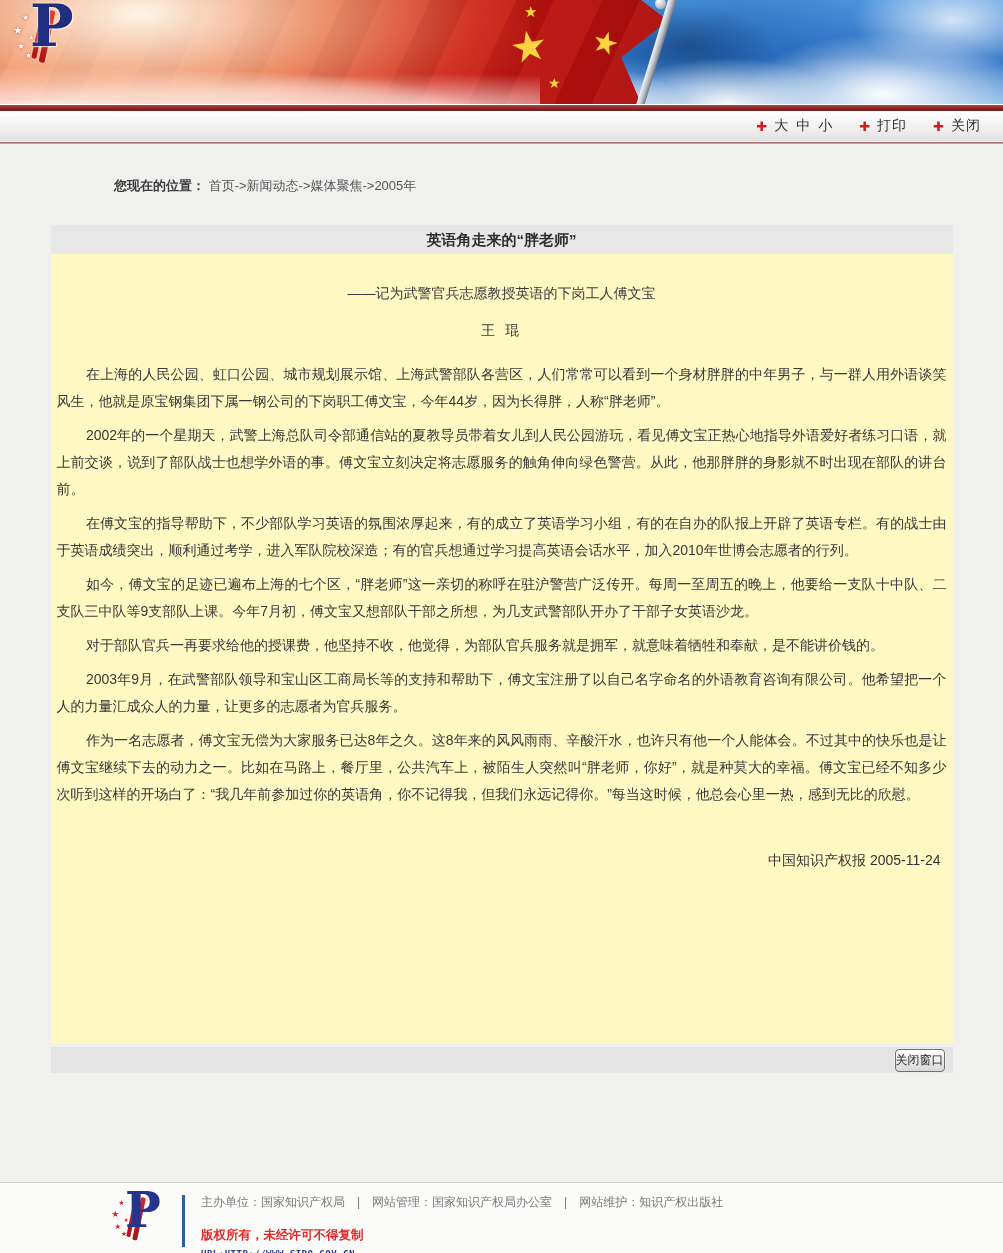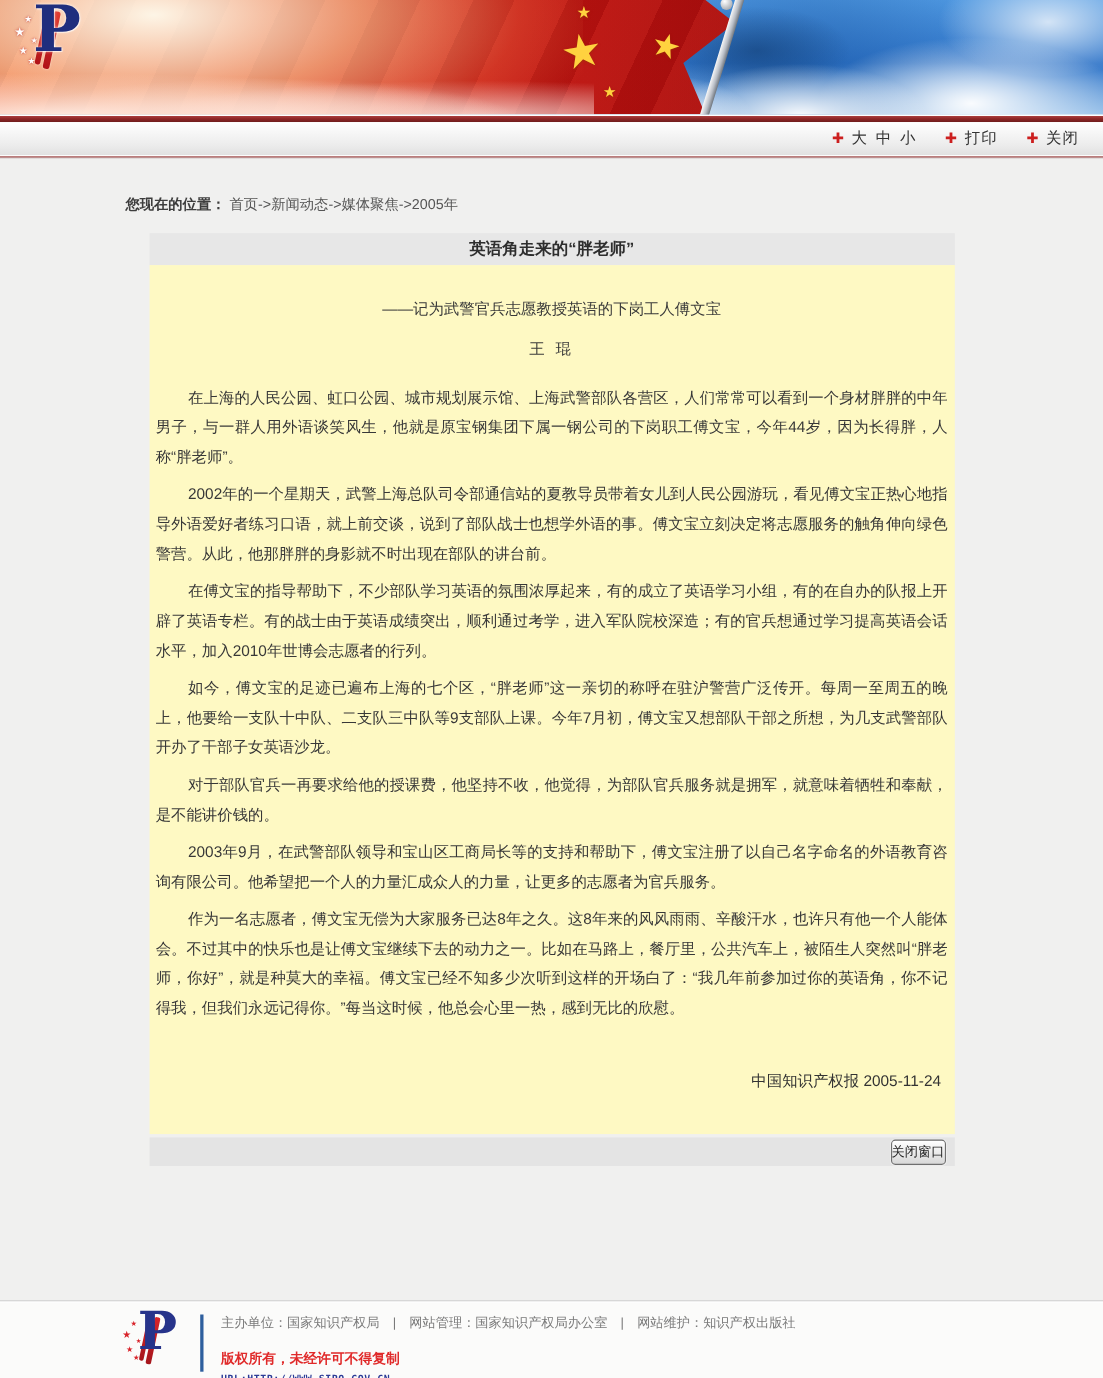--- a/index.html
+++ b/index.html
@@ -76,21 +76,21 @@
   .tool-group{display:flex;align-items:center;gap:7px;font-size:14px;color:#333;}
   .plus{color:#cc1f1f;font-size:13px;font-weight:bold;}
   .tool{cursor:pointer;letter-spacing:1px;color:#333;text-decoration:none;}
   .toolbar-rule{height:2px;background:linear-gradient(180deg,#a85252,#c9baba);}
 
   
   .main{flex:1 0 auto;}
   .breadcrumb{margin:33px 0 0 114px;font-size:13px;color:#555;}
   .bc-label{font-weight:bold;color:#3d3d3d;}
   .bc-path{color:#555;cursor:pointer;}
-  .article{width:732px;margin:17px auto 0;}
+  .article{width:902px;margin:30px auto 0;}
   .article-title{height:29px;line-height:29px;background:#e7e7e7;text-align:center;
     font-size:15px;font-weight:bold;color:#2e2e2e;}
   .article-content{background:#fef9c3;padding:16px 6px 34px;min-height:790px;box-sizing:border-box;}
   .subtitle{text-align:center;font-size:14px;color:#3a3a3a;margin:15px 0 0;}
   .author{text-align:center;font-size:14px;color:#3a3a3a;margin:19px 0 21px;letter-spacing:3px;}
   .para{font-size:14px;line-height:27px;color:#383838;text-indent:2.1em;text-align:justify;margin:0 0 7px;}
   .source{text-align:right;font-size:14px;color:#333;margin:44px 6px 0;}
   .article-footer-bar{height:26px;background:#e4e4e4;margin-top:3px;display:flex;
     justify-content:flex-end;align-items:center;padding-right:8px;}
   .close-btn{font-family:inherit;font-size:12px;color:#222;padding:2px 0;cursor:pointer;

